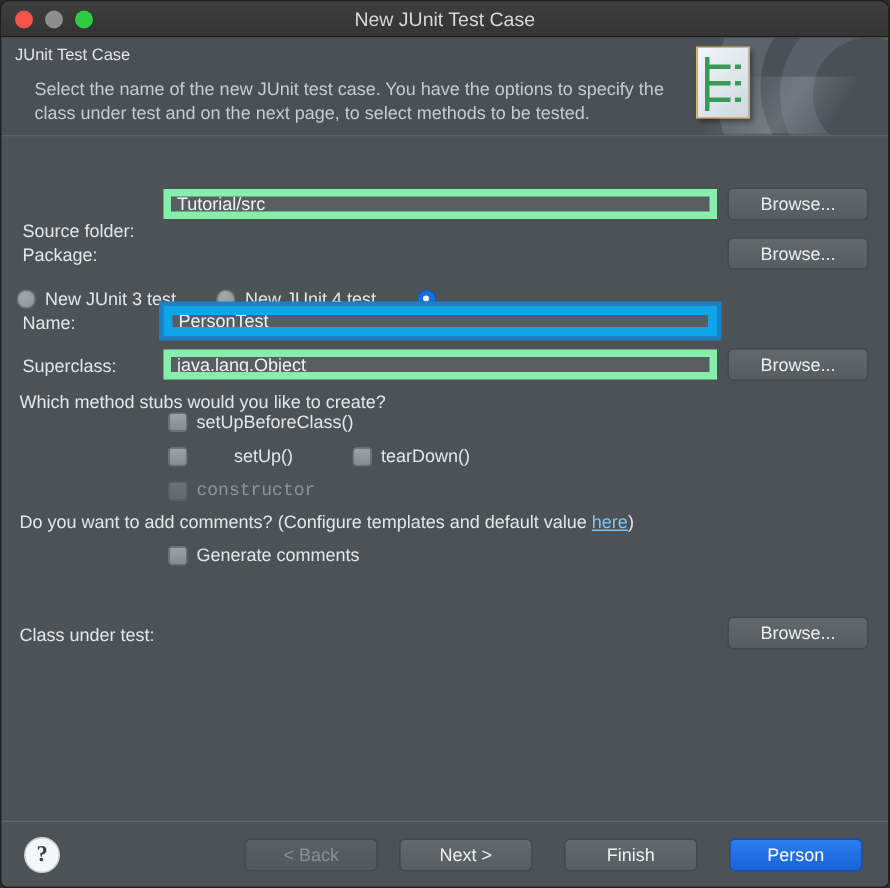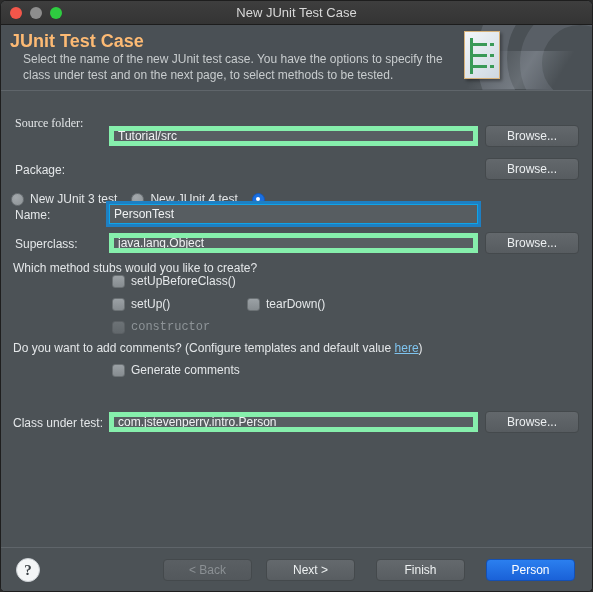--- a/index.html
+++ b/index.html
@@ -51,23 +51,23 @@
   .header {
     position: relative;
     height: 66px;
     background: #4a5055;
     border-bottom: 1px solid #5f656a;
     overflow: hidden;
   }
   .header-title {
     position: absolute;
     left: 9px; top: 6px;
-    font-size: 18px;
-    font-weight: bold;
-    color: #fdba74;
+    font-size: 11px;
+    font-weight: normal;
+    color: #e5e5e5;
   }
   .header-desc {
     position: absolute;
     left: 22px; top: 26px;
     font-size: 12px;
     line-height: 16px;
     color: #c8ccce;
     width: 440px;
   }
   .banner-art {
@@ -122,21 +122,21 @@
   .body {
     position: relative;
     height: 456px;
     background: #4c5256;
     padding: 0;
   }
 
   .row { position: absolute; display: flex; align-items: center; }
 
   
-  .radio-row { left: 10px; top: 101px; gap: 0; }
+  .radio-row { left: 10px; top: 101px; gap: 13px; }
   .radio-item { display: flex; align-items: center; margin-right: 14px; }
   .radio {
     width: 13px; height: 13px;
     border-radius: 50%;
     background: radial-gradient(circle at 35% 30%, #a3a8ac, #8d9396);
     border: 1px solid #6e7478;
     margin-right: 6px;
     flex: 0 0 auto;
   }
   .radio.checked {
@@ -163,21 +163,21 @@
     border: 5px solid #86efac;
     color: #f0f2f3;
     font-size: 12px;
     font-family: "Liberation Sans", sans-serif;
     padding: 0 4px;
     line-height: 18px;
     outline: none;
   }
   .input.focused {
     background: #575d61;
-    border: 1px solid #0ea5e9;
+    border: 6px solid #0ea5e9;
     box-shadow: 0 0 0 3px #1e7fc2;
   }
   .browse {
     position: absolute;
     width: 94px; height: 22px;
     background: linear-gradient(#63686c, #575c60);
     border: 1px solid #44494c;
     border-radius: 4px;
     color: #eceff1;
     font-size: 12px;
@@ -287,64 +287,63 @@
       </div>
       <div class="radio-item">
         <span class="radio"></span>
         <span class="radio-label">New JUnit 4 test</span>
       </div>
       <div class="radio-item">
         <span class="radio checked"></span>
       </div>
     </div>
 
-    <div class="field-label" style="left:14px; top:25px;font-family:Liberation Serif, serif;">Source folder:</div>
+    <div class="field-label" style="left:14px; top:56px;">Source folder:</div>
     <input class="input" style="left: 108px; top: 35px; width: 369px;" value="Tutorial/src">
     <button class="browse" style="left:484px; top:34px;">Browse...</button>
 
     <div class="field-label" style="left:14px; top:72px;">Package:</div>
     <button class="browse" style="left:484px; top:67px;">Browse...</button>
 
     <div class="field-label" style="left:14px; top:117px;">Name:</div>
     <input class="input focused" style="left: 108px; top: 113px; width: 369px;" value="PersonTest">
 
     <div class="field-label" style="left:14px; top:146px;">Superclass:</div>
     <input class="input" style="left: 108px; top: 142px; width: 369px;" value="java.lang.Object">
     <button class="browse" style="left:484px; top:141px;">Browse...</button>
 
     <div class="static-text" style="left:12px; top:170px;">Which method stubs would you like to create?</div>
 
     <div class="cb-row" style="left:111px; top:183px;">
       <span class="checkbox"></span>
       <span class="cb-label">setUpBeforeClass()</span>
     </div>
-    <div class="cb-row" style="left:111px; top:206px;">
+    <div class="cb-row" style="left:111px; top:206px;gap:25px;">
       <span class="checkbox"></span>
       <span class="cb-label">setUp()</span>
     </div>
-    <div class="cb-row" style="left:246px; top:206px;">
+    <div class="cb-row" style="left:234px; top:206px;">
       <span class="checkbox"></span>
       <span class="cb-label">tearDown()</span>
     </div>
     <div class="cb-row" style="left:111px; top:229px;font-family:Liberation Mono, monospace;">
       <span class="checkbox disabled"></span>
       <span class="cb-label disabled">constructor</span>
     </div>
 
     <div class="static-text" style="left:12px; top:250px;">
       <span>Do you want to add comments? (Configure templates and default value </span><span class="link">here</span><span>)</span>
     </div>
 
     <div class="cb-row" style="left:111px; top:272px;">
       <span class="checkbox"></span>
       <span class="cb-label">Generate comments</span>
     </div>
 
     <div class="field-label" style="left:12px; top:325px;">Class under test:</div>
-    <input class="input" style="left: 108px; top: 321px; width: 369px;" value="com.jstevenperry.intro.Person">
     <button class="browse" style="left:484px; top:320px;">Browse...</button>
 
   </div>
 
   <div class="footer">
     <div class="help-btn">?</div>
     <button class="btn disabled" style="left:162px; width:89px;">&lt; Back</button>
     <button class="btn" style="left:265px; width:89px;">Next &gt;</button>
     <button class="btn" style="left:375px; width:89px;">Finish</button>
     <button class="btn primary" style="left:485px; width:89px;">Person</button>

